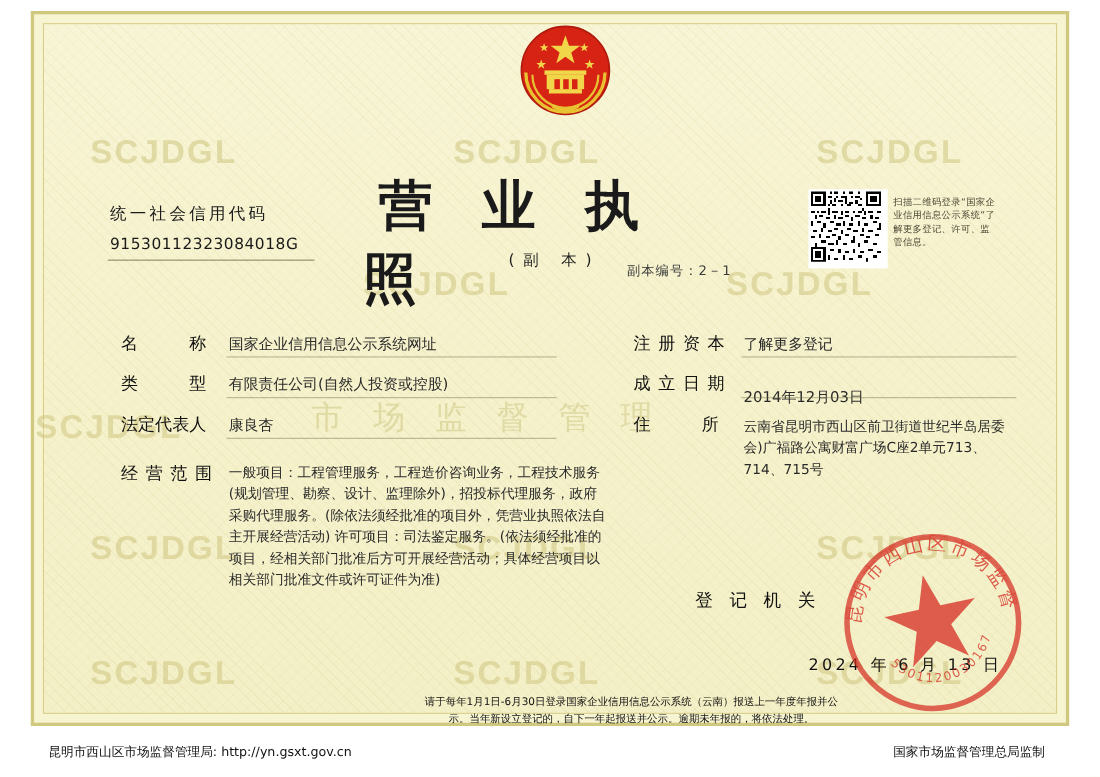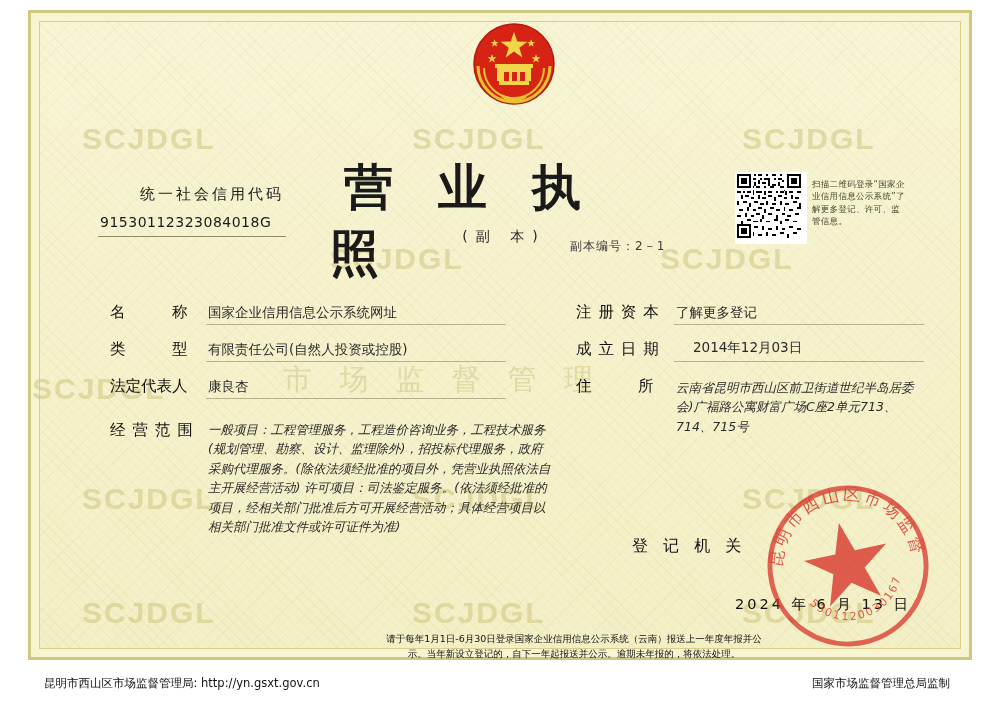--- a/index.html
+++ b/index.html
@@ -123,21 +123,20 @@
   }
 
   
   .credit-label {
     position: absolute;
     left: 100px;
     top: 185px;
     font-size: 15px;
     letter-spacing: 3px;
     color: #1a1a1a;
-    margin-left: 40px;
   }
   .credit-value {
     position: absolute;
     left: 100px;
     top: 214px;
     font-size: 14px;
     letter-spacing: 0.5px;
     color: #1a1a1a;
     font-family: "DejaVu Sans", sans-serif;
   }
@@ -182,21 +181,20 @@
   }
   .field-value {
     position: absolute;
     font-size: 13.5px;
     color: #2a2a2a;
     white-space: nowrap;
   }
   .field-value.multiline {
     white-space: normal;
     line-height: 1.55;
-    font-style: italic;
   }
 
   
   .rule {
     position: absolute;
     height: 1px;
     background: rgba(110,104,70,0.45);
   }
 
   
@@ -449,21 +447,21 @@
   <div class="rule" style="left:206px; top:398px; width:300px;"></div>
 
   <div class="field-label" style="left:110px; top:420px; letter-spacing:1px;">经 营 范 围</div>
   <div class="field-value multiline" style="left:208px; top:420px; width:345px; font-size:12.5px;">一般项目：工程管理服务，工程造价咨询业务，工程技术服务(规划管理、勘察、设计、监理除外)，招投标代理服务，政府采购代理服务。(除依法须经批准的项目外，凭营业执照依法自主开展经营活动) 许可项目：司法鉴定服务。(依法须经批准的项目，经相关部门批准后方可开展经营活动；具体经营项目以相关部门批准文件或许可证件为准)</div>
 
   <div class="field-label" style="left:576px; top:302px; letter-spacing:1px;">注 册 资 本</div>
   <div class="field-value" style="left:676px; top:304px;">了解更多登记</div>
   <div class="rule" style="left:674px; top:324px; width:250px;"></div>
 
   <div class="field-label" style="left:576px; top:339px; letter-spacing:1px;">成 立 日 期</div>
-  <div class="field-value" style="left:676px; top:339px;margin-left:17px;">2014年12月03日</div>
+  <div class="field-value" style="left:676px; top:352px;">2014年12月03日</div>
   <div class="rule" style="left:674px; top:361px; width:250px;"></div>
 
   <div class="field-label" style="left:576px; top:376px;">住　　　所</div>
   <div class="field-value multiline" style="left:676px; top:378px; width:248px; font-size:12.5px;">云南省昆明市西山区前卫街道世纪半岛居委会)广福路公寓财富广场C座2单元713、714、715号</div>
 
   <div class="registrar">登 记 机 关</div>
   <div class="issue-date">2024 年 6 月 13 日</div>
 
   <div class="seal">
     <svg width="172" height="172" viewBox="0 0 172 172">

